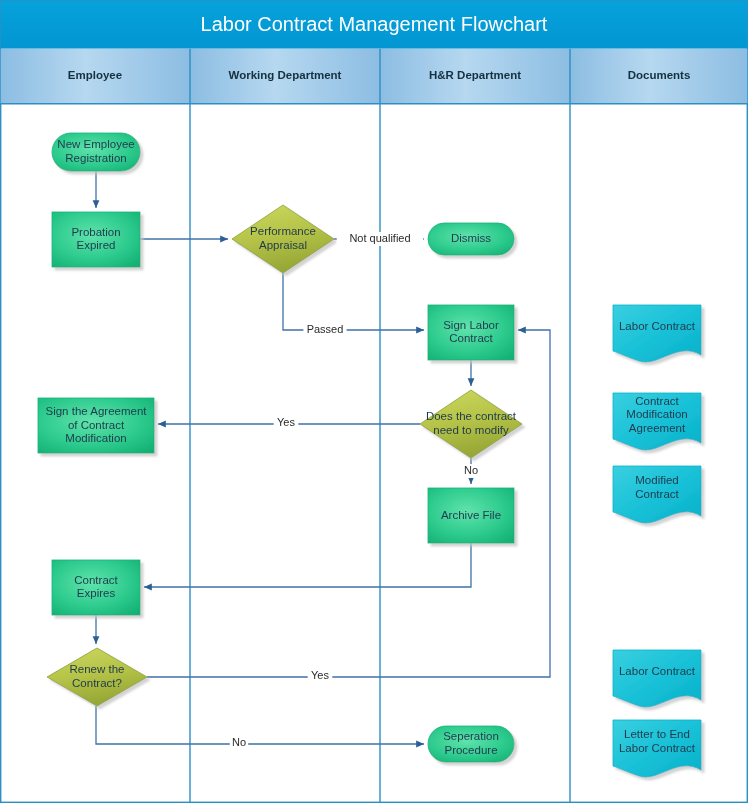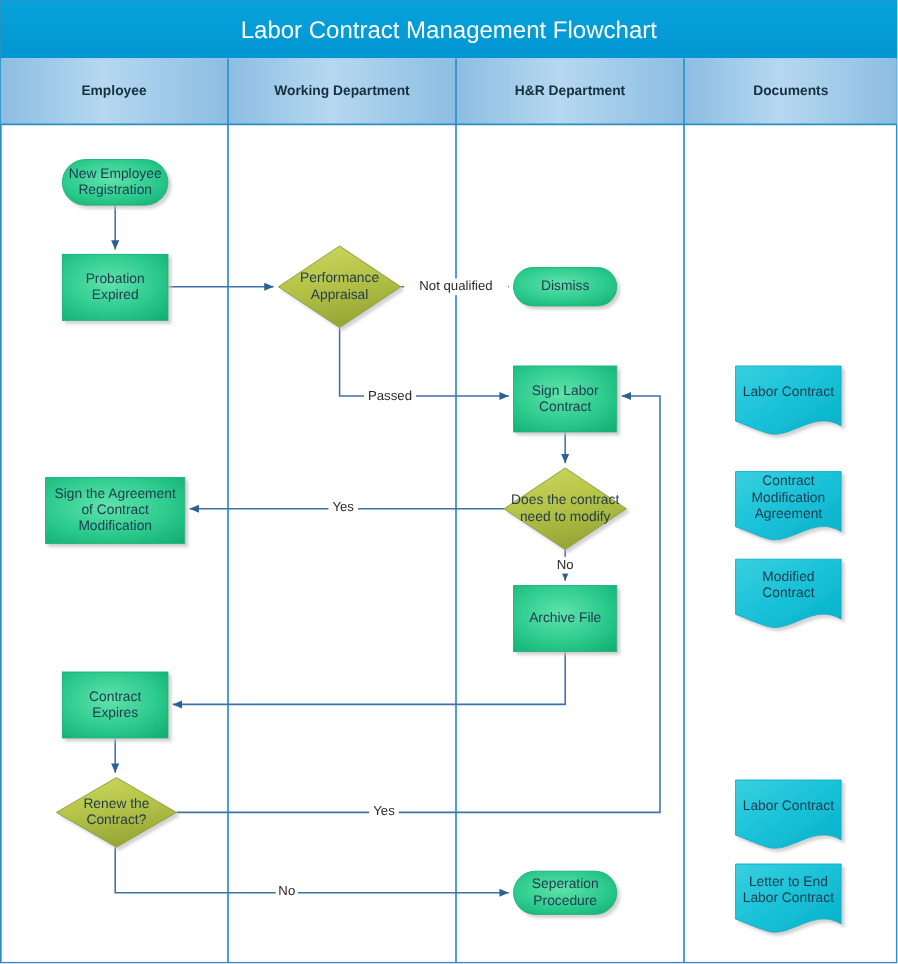--- a/index.html
+++ b/index.html
@@ -6,21 +6,21 @@
     margin: 0;
     padding: 0;
     background: #ffffff;
     font-family: "Liberation Sans", sans-serif;
   }
   #canvas {
     position: relative;
     width: 748px;
     height: 803px;
     overflow: hidden;
-    background: #f0abfc;
+    background: #8b5cf6;
   }
   #flow-svg {
     position: absolute;
     left: 0;
     top: 0;
     width: 748px;
     height: 803px;
   }
   .shape-label {
     font-family: "Liberation Sans", sans-serif;

